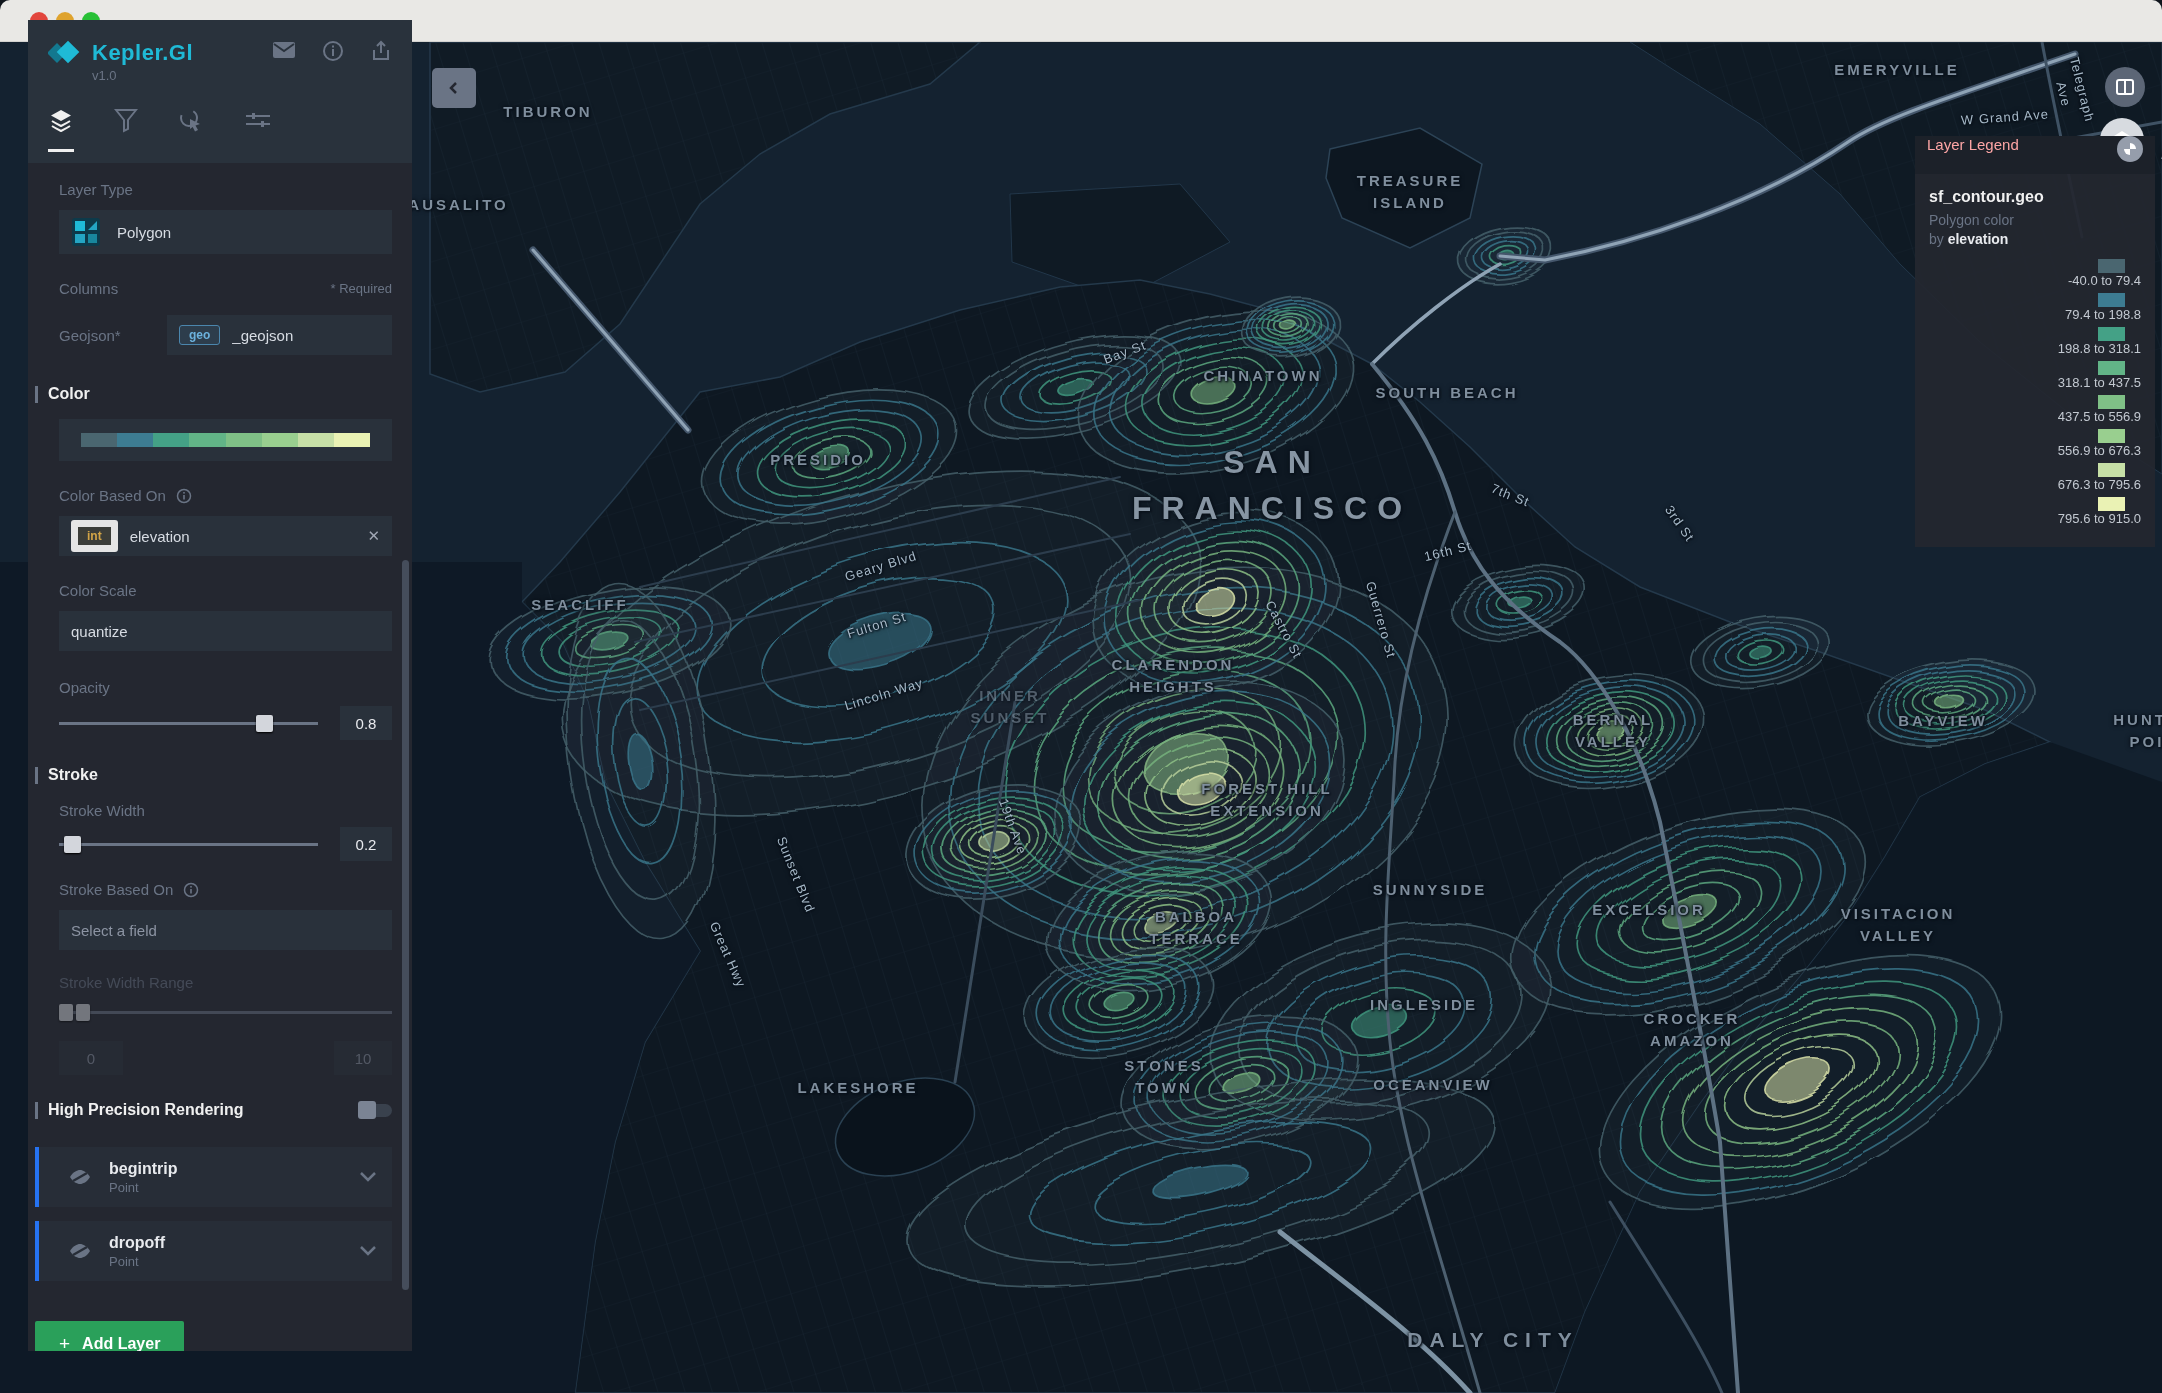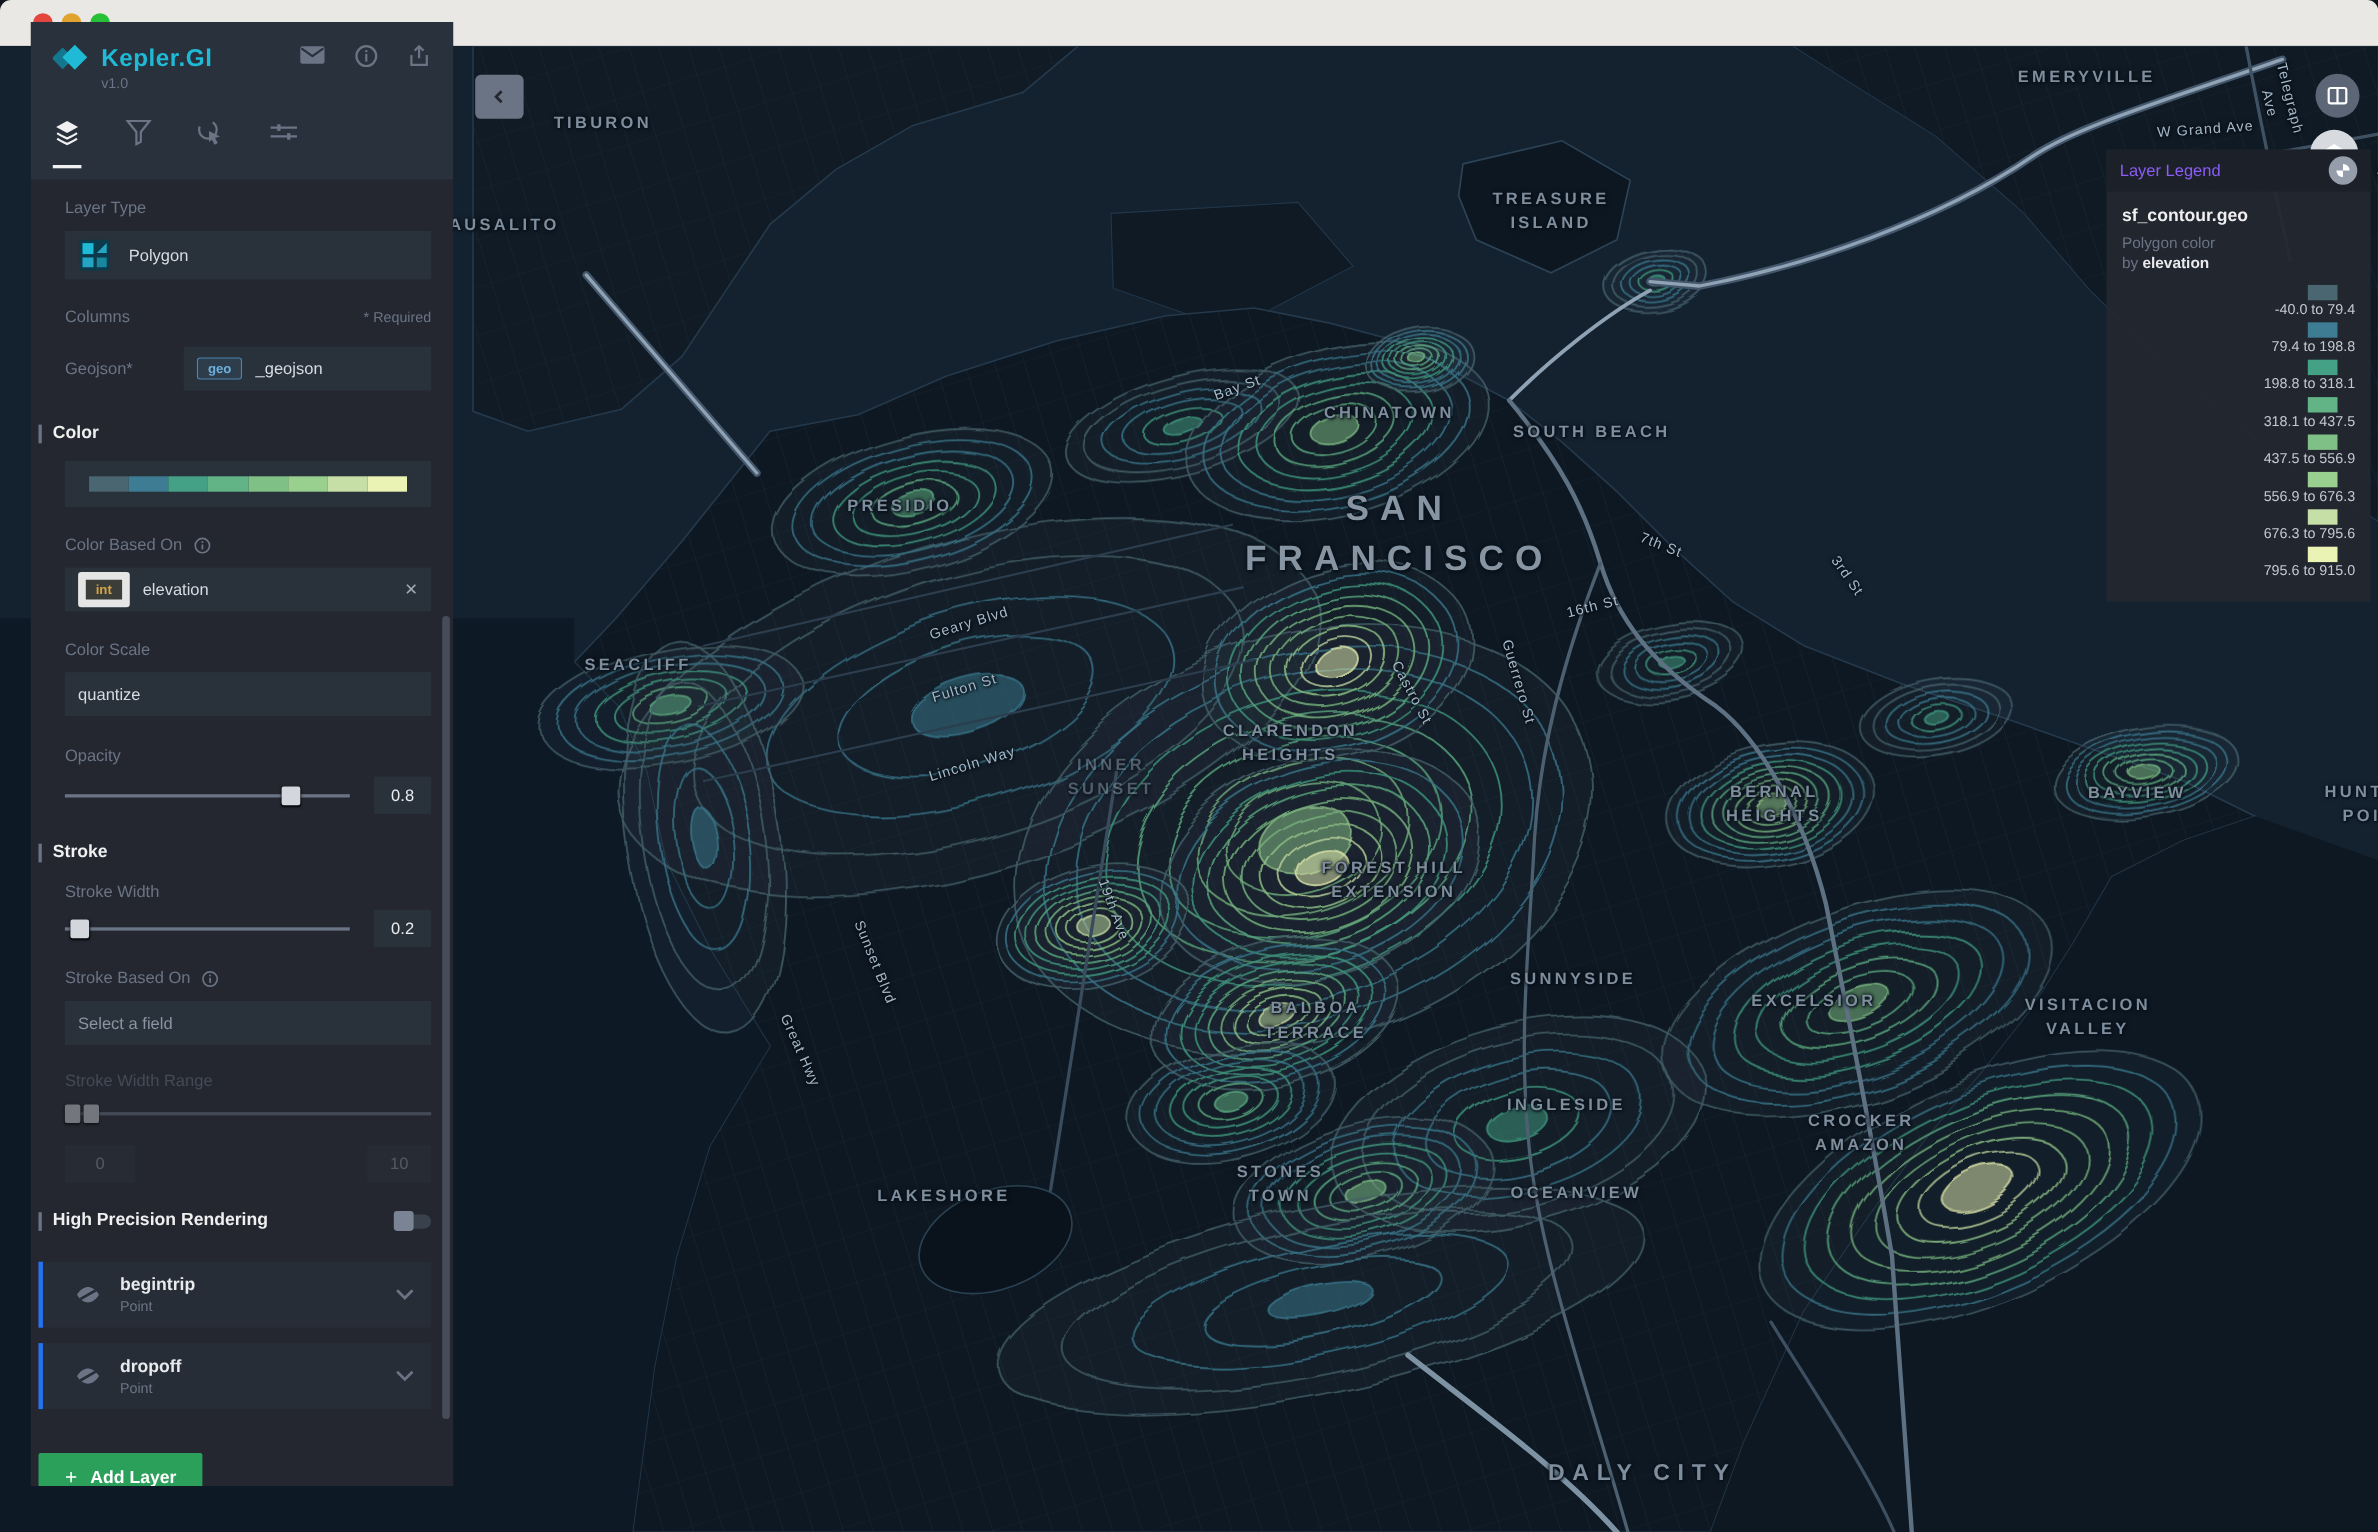--- a/index.html
+++ b/index.html
@@ -64,21 +64,21 @@
   .layer-card { position:relative; background:#272d37; border-left:4px solid #2673f2; margin-bottom:14px; height:60px;
     display:flex; align-items:center; padding:0 16px; cursor:pointer; }
   .lc-name { font-size:16px; color:#e8eaee; font-weight:700; }
   .lc-type { font-size:13px; color:#6a7485; margin-top:2px; }
   .add-layer { background:#2aa05a; color:#fff; font-weight:700; font-size:16px; border:none; padding:12px 24px;
     display:inline-flex; align-items:center; gap:12px; cursor:pointer; border-radius:2px; }
   .scrollbar { position:absolute; right:3px; top:540px; width:7px; height:730px; background:#454d5b; border-radius:4px; }
 
   
   .legend { position:absolute; left:1915px; top:136px; width:240px; background:rgba(36,39,48,.92); color:#f0f0f0; }
-  .legend-hdr { background:#1c2129; height:38px; display:flex; align-items:center; padding:0 12px; font-size:15px; color:#8b5cf6; }
+  .legend-hdr { background:#1c2129; height:38px; display:flex; padding:0 12px; font-size:15px; color:#fca5a5; }
   .legend-body { padding:14px 14px 16px 14px; }
   .legend-name { font-size:16px; font-weight:700; }
   .legend-sub { color:#6a7485; font-size:14px; margin-top:6px; }
   .legend-by { font-size:14px; margin-top:3px; color:#6a7485; }
   .legend-by b { color:#e8eaee; font-weight:700; }
   .legend-rows { margin-top:12px; }
   .legend-row { display:flex; align-items:flex-end; margin-bottom:5px;flex-direction:column; }
   .legend-swatch { width:27px; height:14px; margin-right:16px; }
   .legend-range { font-size:13px; color:#c3c9d1; }
   .legend-pin { margin-left:auto; width:26px; height:26px; border-radius:50%; background:#959dab; display:flex; align-items:center; justify-content:center; cursor:pointer; }
@@ -348,21 +348,21 @@
       <div class="map-label street" style="left:1679px; top:482px; transform:translate(-50%,-50%) rotate(55deg);">3rd St</div>
       <div class="map-label street" style="left:1380px; top:578px; transform:translate(-50%,-50%) rotate(74deg);">Guerrero St</div>
       <div class="map-label street" style="left:1283px; top:588px; transform:translate(-50%,-50%) rotate(62deg);">Castro St</div>
       <div class="map-label" style="left:1173px; top:634px;">CLARENDON
 HEIGHTS</div>
       <div class="map-label dim" style="left:1010px; top:665px;">INNER
 SUNSET</div>
       <div class="map-label" style="left:1267px; top:758px;">FOREST HILL
 EXTENSION</div>
       <div class="map-label" style="left:1613px; top:689px;">BERNAL
-HEIGHTS</div>
+VALLEY</div>
       <div class="map-label" style="left:1943px; top:679px;">BAYVIEW</div>
       <div class="map-label" style="left:2160px; top:689px;">HUNTERS
 POINT</div>
       <div class="map-label street" style="left:1012px; top:785px; transform:translate(-50%,-50%) rotate(70deg);">19th Ave</div>
       <div class="map-label street" style="left:795px; top:833px; transform:translate(-50%,-50%) rotate(68deg);">Sunset Blvd</div>
       <div class="map-label street" style="left:727px; top:913px; transform:translate(-50%,-50%) rotate(66deg);">Great Hwy</div>
       <div class="map-label" style="left:1430px; top:848px;">SUNNYSIDE</div>
       <div class="map-label" style="left:1196px; top:886px;">BALBOA
 TERRACE</div>
       <div class="map-label" style="left:1649px; top:868px;">EXCELSIOR</div>

